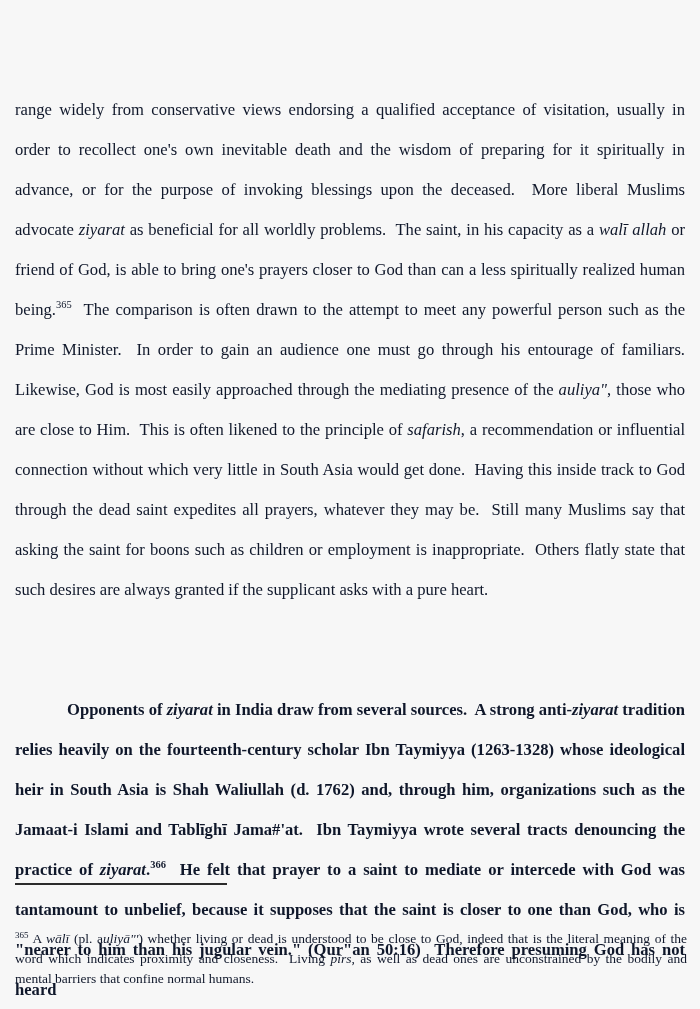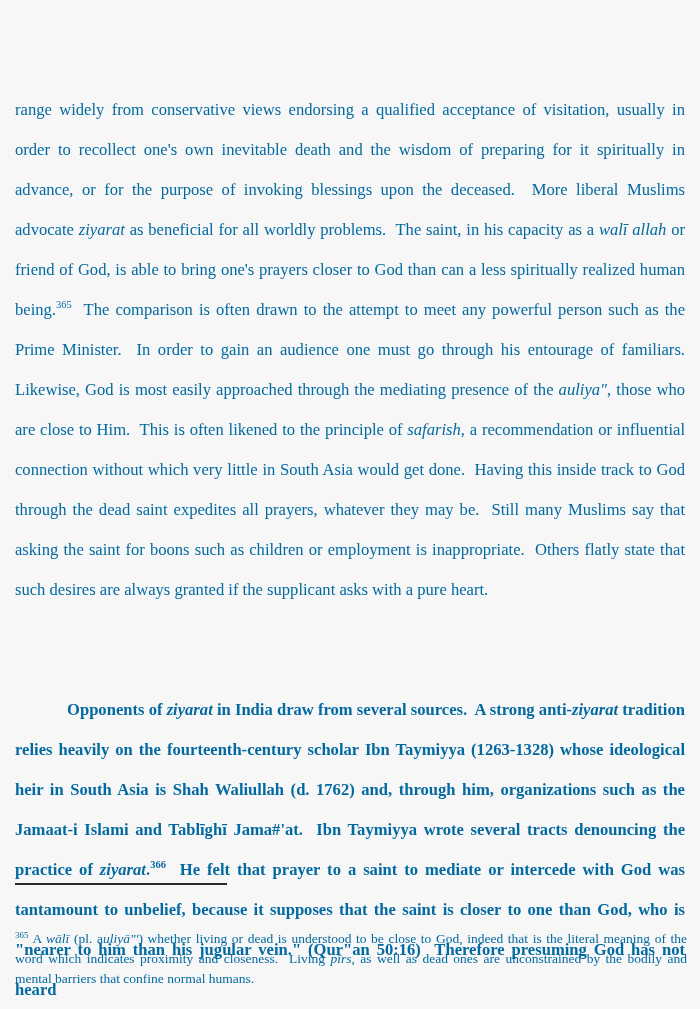--- a/index.html
+++ b/index.html
@@ -5,21 +5,21 @@
   html, body {
     margin: 0;
     padding: 0;
     background: #f6f6f6;
   }
   .page {
     position: relative;
     width: 700px;
     height: 1009px;
     background: #f7f7f7;
-    color: #0369a1;
+    color: #0f172a;
     font-family: "Liberation Serif", "DejaVu Serif", serif;
     overflow: hidden;
   }
   .body-text {
     position: absolute;
     left: 15px;
     right: 15px;
     top: 10px;
     font-size: 16.6px;
     line-height: 40px;

